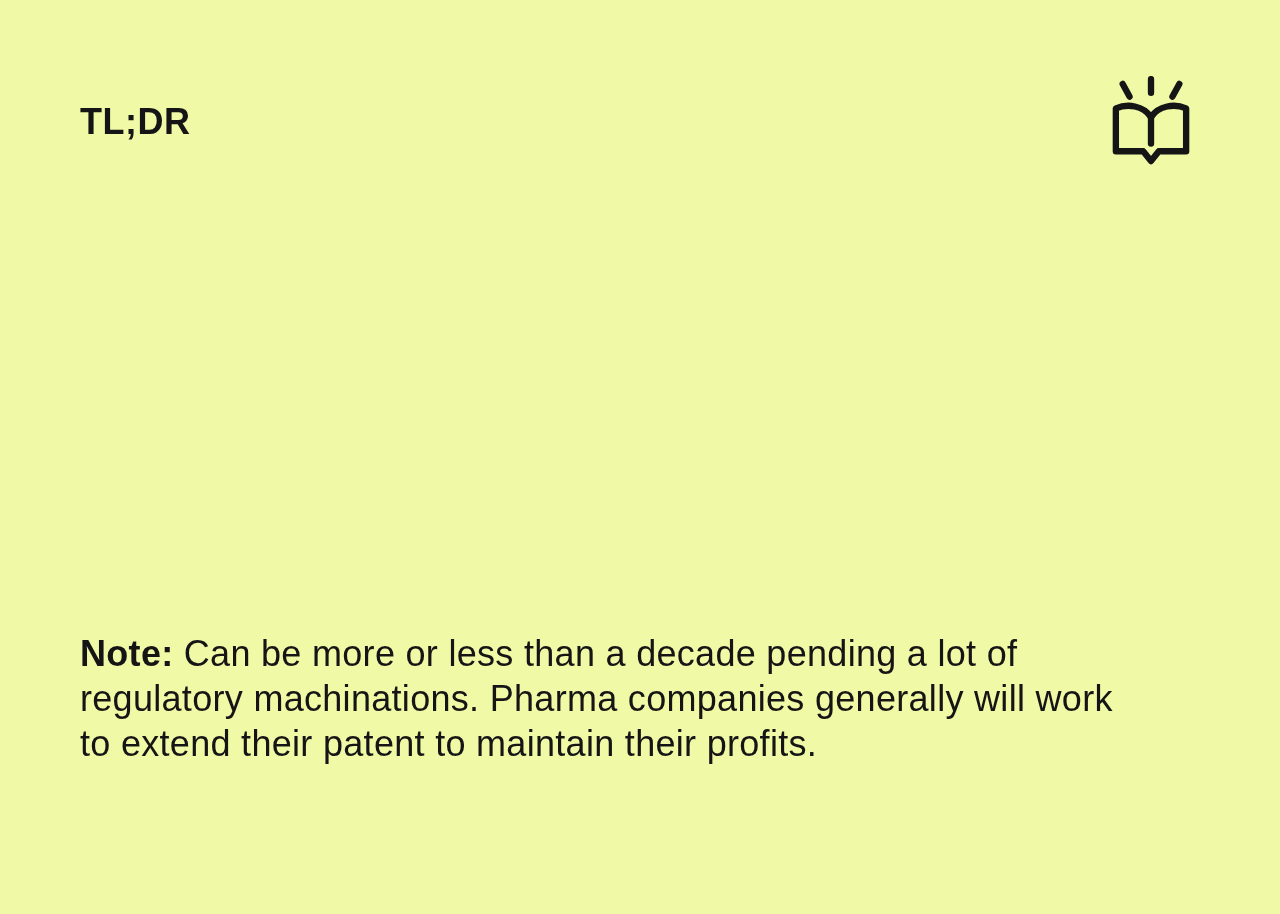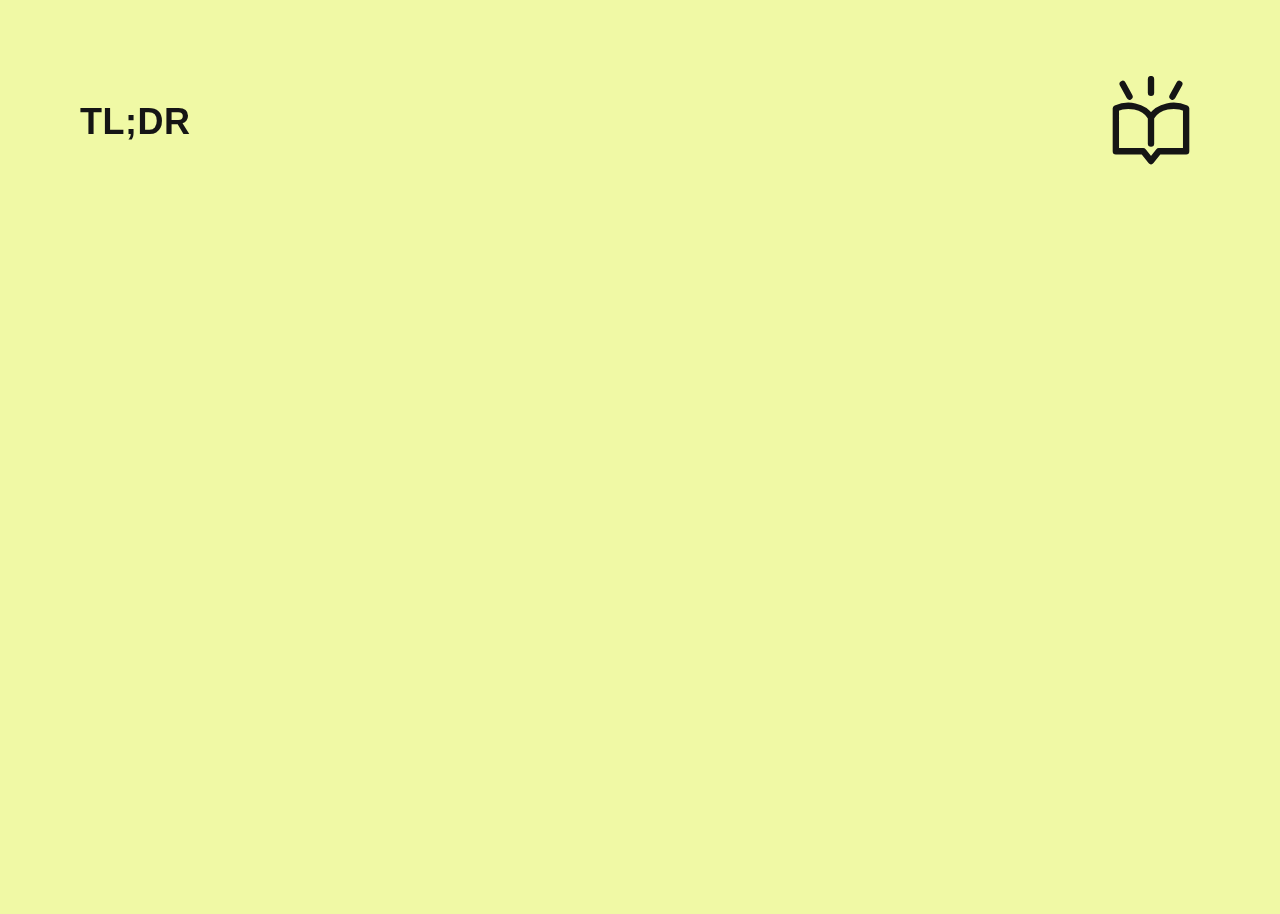--- a/index.html
+++ b/index.html
@@ -77,14 +77,17 @@
       <line x1="42" y1="17" x2="42" y2="3" stroke-linecap="round"></line>
       <line x1="64" y1="21" x2="71" y2="8" stroke-linecap="round"></line>
 
       <path d="M6 33 C18 28 34 30 42 42 C50 30 66 28 78 33 L78 77 L50 77 L42 87 L34 77 L6 77 Z" stroke-linejoin="round"></path>
 
       <line x1="42" y1="42" x2="42" y2="69" stroke-linecap="round"></line>
     </svg>
   </div>
 
 
+  <p class="note-text"><span class="note-label">Note:</span><span> Can be more or less than a decade pending a lot of
+regulatory machinations. Pharma companies generally will work
+to extend their patent to maintain their profits.</span></p>
 
 </div>
 
 </body></html>

